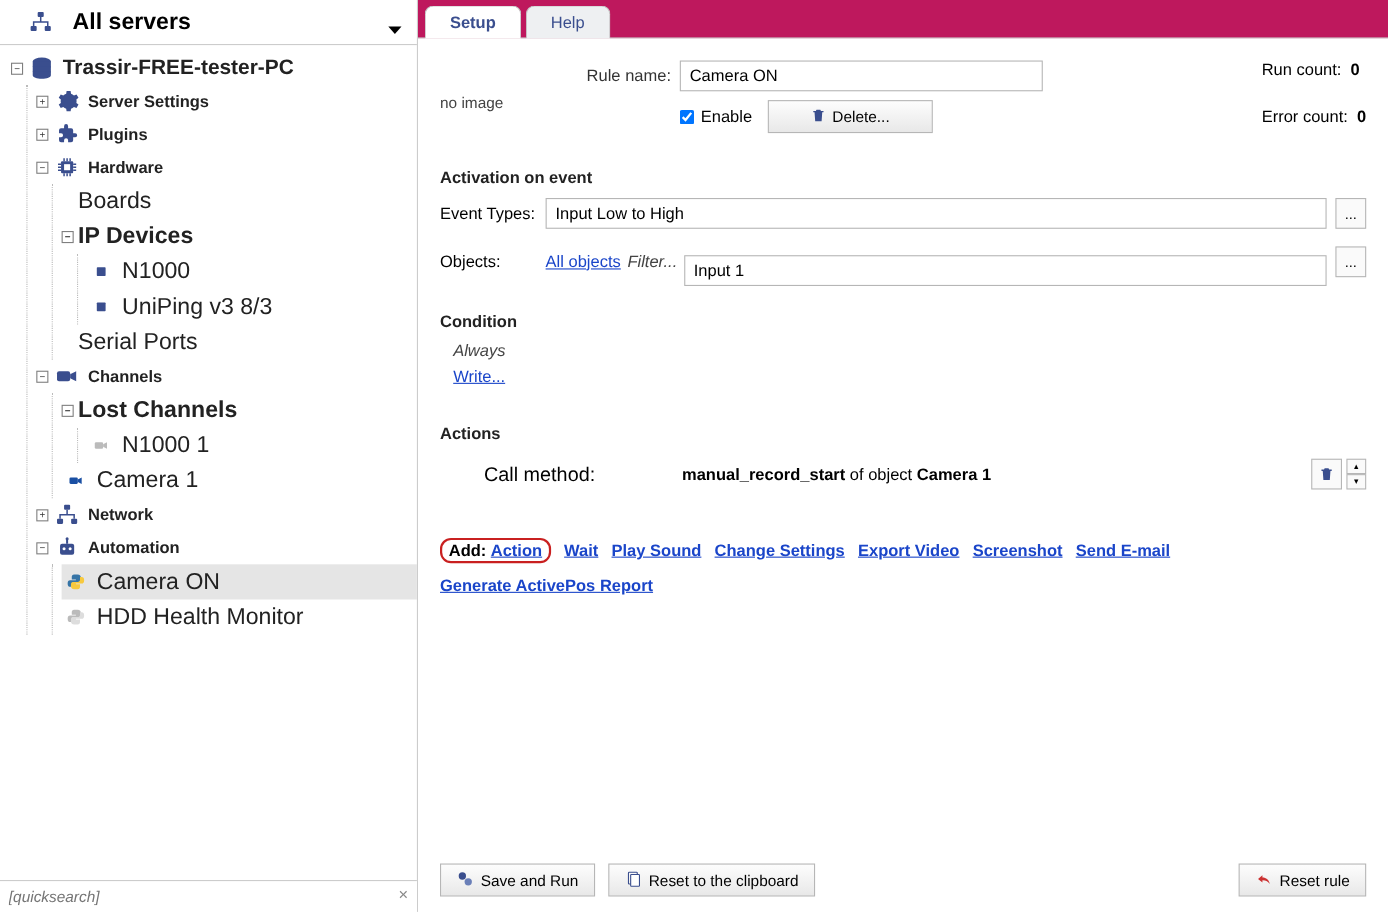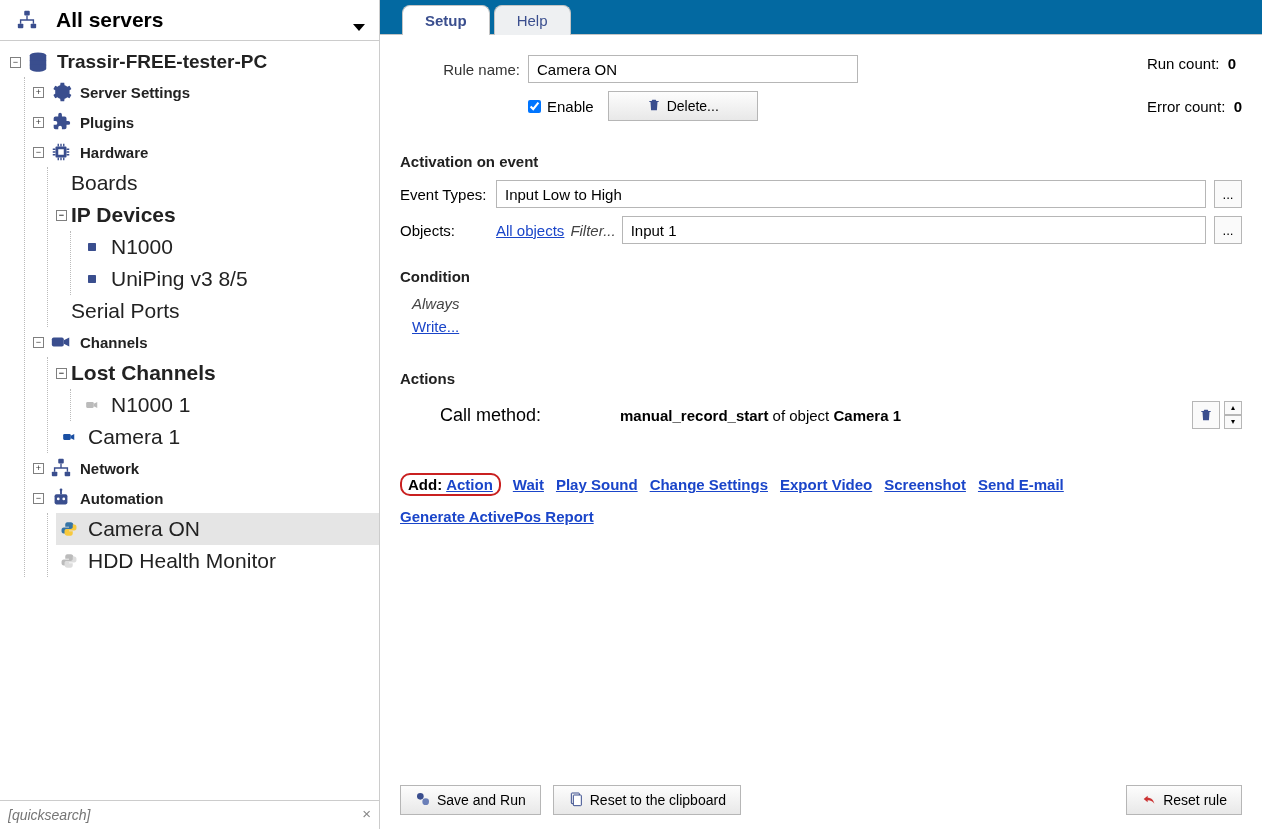--- a/index.html
+++ b/index.html
@@ -1,37 +1,37 @@
 <!DOCTYPE html>
 <html><head>
 <meta charset="utf-8">
 <style>
 * { box-sizing: border-box; margin: 0; padding: 0; font-family: "Segoe UI", Arial, sans-serif; }
 body { width: 1262px; height: 829px; background: #fff; overflow: hidden; display: flex; }
 .sidebar { width: 380px; height: 100%; border-right: 1px solid #ccc; display: flex; flex-direction: column; }
-.sidebar-header { display:flex; align-items:center; padding: 8px 14px; border-bottom:1px solid #ccc; cursor:pointer; position:relative;}
+.sidebar-header { display:flex; align-items:center; padding: 8px 24px; border-bottom:1px solid #ccc; cursor:pointer; position:relative;}
 .sidebar-header .title { font-size: 21px; font-weight: bold; margin-left:10px; }
 .sidebar-header .dd::after { content:""; border-left:6px solid transparent; border-right:6px solid transparent; border-top:7px solid #000; position:absolute; right:14px; top:24px;}
 .tree { flex:1; overflow:auto; padding: 6px 0 6px 10px; }
 .node { display:flex; align-items:center; padding: 4px 0; white-space:nowrap;}
 .plusbox { width:11px; height:11px; border:1px solid #7f7f7f; font-size:9px; line-height:9px; text-align:center; margin-right:4px; color:#333; background:#fff; cursor:pointer; user-select:none;}
 .spacer-box { width:11px; height:11px; margin-right:4px; display:inline-block; }
 .icon { width:26px; height:22px; display:inline-flex; align-items:center; justify-content:center; margin-right:6px; color:#3a4e8e; font-size:18px;}
 .node .label { font-size:21px; color:#222; }
 .node.bold .label { font-weight:bold; font-size:15px; }
 .node.big .label { font-weight:bold; font-size:19px; }
 .node.selected { background:#e5e5e5; }
 .node.active .icon { color:#cc8800; }
 .node.muted .icon { color:#bbb; }
 .node.devactive .icon { color:#1f6fd0; }
 .search-wrap { border-top:1px solid #ccc; padding:2px; position:relative; background:#fff;}
 .search-wrap input { width:100%; border:none; outline:none; font-size:14px; color:#888; font-style:italic; padding:4px 6px;}
 .search-wrap .x { position:absolute; right:8px; top:4px; color:#888; cursor:pointer; font-size:15px;}
 .main { flex:1; height:100%; display:flex; flex-direction:column; background:#fafafa;}
-.tabs { display:flex; gap:0; padding: 4px 0 0 22px; background:#0369a1; border-bottom:1px solid #c4c4c4;}
+.tabs { display:flex; gap:0; padding: 4px 0 0 6px; background:#be185d; border-bottom:1px solid #c4c4c4;}
 .tab { border:1px solid #c4c4c4; border-bottom:none; padding:6px 22px; font-size:15px; color:#3a4e8e; background:#eef0f2; border-top-left-radius:8px; border-top-right-radius:8px; margin-right:4px; cursor:pointer; position:relative; top:1px;}
 .tab.active { background:#fff; font-weight:600;}
 .content { flex:1; background:#fff; padding: 20px 20px 0 20px; overflow:auto; position:relative;}
 .row { display:flex; align-items:center; margin-bottom:8px;}
 .form-label { width:120px; text-align:right; font-size:15px; color:#333; margin-right:8px;}
 input[type=text].field { border:1px solid #b6b6b6; padding:4px 8px; font-size:15px; height:28px; }
 .btn { border:1px solid #b6b6b6; background:linear-gradient(#fdfdfd,#e8e8e8); padding:5px 14px; font-size:14px; cursor:pointer; display:inline-flex; align-items:center; gap:6px; height:30px;}
 .section-hd { font-weight:600; font-size:15px; margin:24px 0 10px 0; color:#222;}
 .link { color:#1a45c9; text-decoration:underline; cursor:pointer; font-size:15px;}
 .muted-it { color:#444; font-style:italic; font-size:15px; }
@@ -140,21 +140,21 @@
                     <span class="label">N1000</span>
                       </div>
                     </li>
                   <li>
                       <div class="node">
                     <span class="icon" style="font-size:14px;">
                       <svg width="16" height="16" viewBox="0 0 24 24">
                             <rect x="6" y="6" width="12" height="12" rx="1" fill="#3a4e8e"></rect>
                           </svg>
                     </span>
-                    <span class="label">UniPing v3 8/5</span>
+                    <span class="label">UniPing v3 8/3</span>
                       </div>
                     </li>
                 </ul>
               </li>
               <li>
                   <div class="node">
                     <span class="spacer-box"></span>
                     <span class="label">Serial Ports</span>
                   </div>
                 </li>
@@ -273,20 +273,21 @@
 
 <div class="main">
   <div class="tabs">
     <div class="tab active">Setup</div>
     <div class="tab">Help</div>
   </div>
 
   <div class="content">
 
     <div style="display:flex;">
+      <div style="width:90px; font-size:14px; color:#444; padding-top:30px;">no image</div>
       <div style="flex:0 0 auto;">
         <div class="row">
           <span class="form-label">Rule name:</span>
           <input class="field" style="width: 330px;" type="text" value="Camera ON">
         </div>
         <div class="row">
           <span class="form-label"></span>
           <label style="display:inline-flex;align-items:center;gap:6px;font-size:15px;margin-right:14px;">
             <input type="checkbox" checked="" style="">
             <span>Enable</span>
@@ -313,21 +314,21 @@
       <input class="field" style="flex: 1 1 0%;" type="text" value="Input Low to High">
       <span style="width:8px;"></span>
       <button class="thin-border-btn">...</button>
     </div>
     <div class="row">
       <span style="width:96px;font-size:15px;">Objects:</span>
       <a class="link">All objects</a>
       <span style="width:6px;"></span>
       <span class="muted-it">Filter...</span>
       <span style="width:6px;"></span>
-      <input class="field" style="flex: 1 1 0%;" type="text" value="Input 1">
+      <input class="field" style="flex: 1 1 0%; margin-top: 16px;" type="text" value="Input 1">
       <span style="width:8px;"></span>
       <button class="thin-border-btn">...</button>
     </div>
 
     <div class="section-hd">Condition</div>
     <div class="muted-it" style="margin-left:12px;">Always</div>
     <div style="margin:6px 0 0 12px;"><a class="link">Write...</a></div>
 
     <div class="section-hd" style="margin-top:34px;">Actions</div>
     <div class="method-row">

